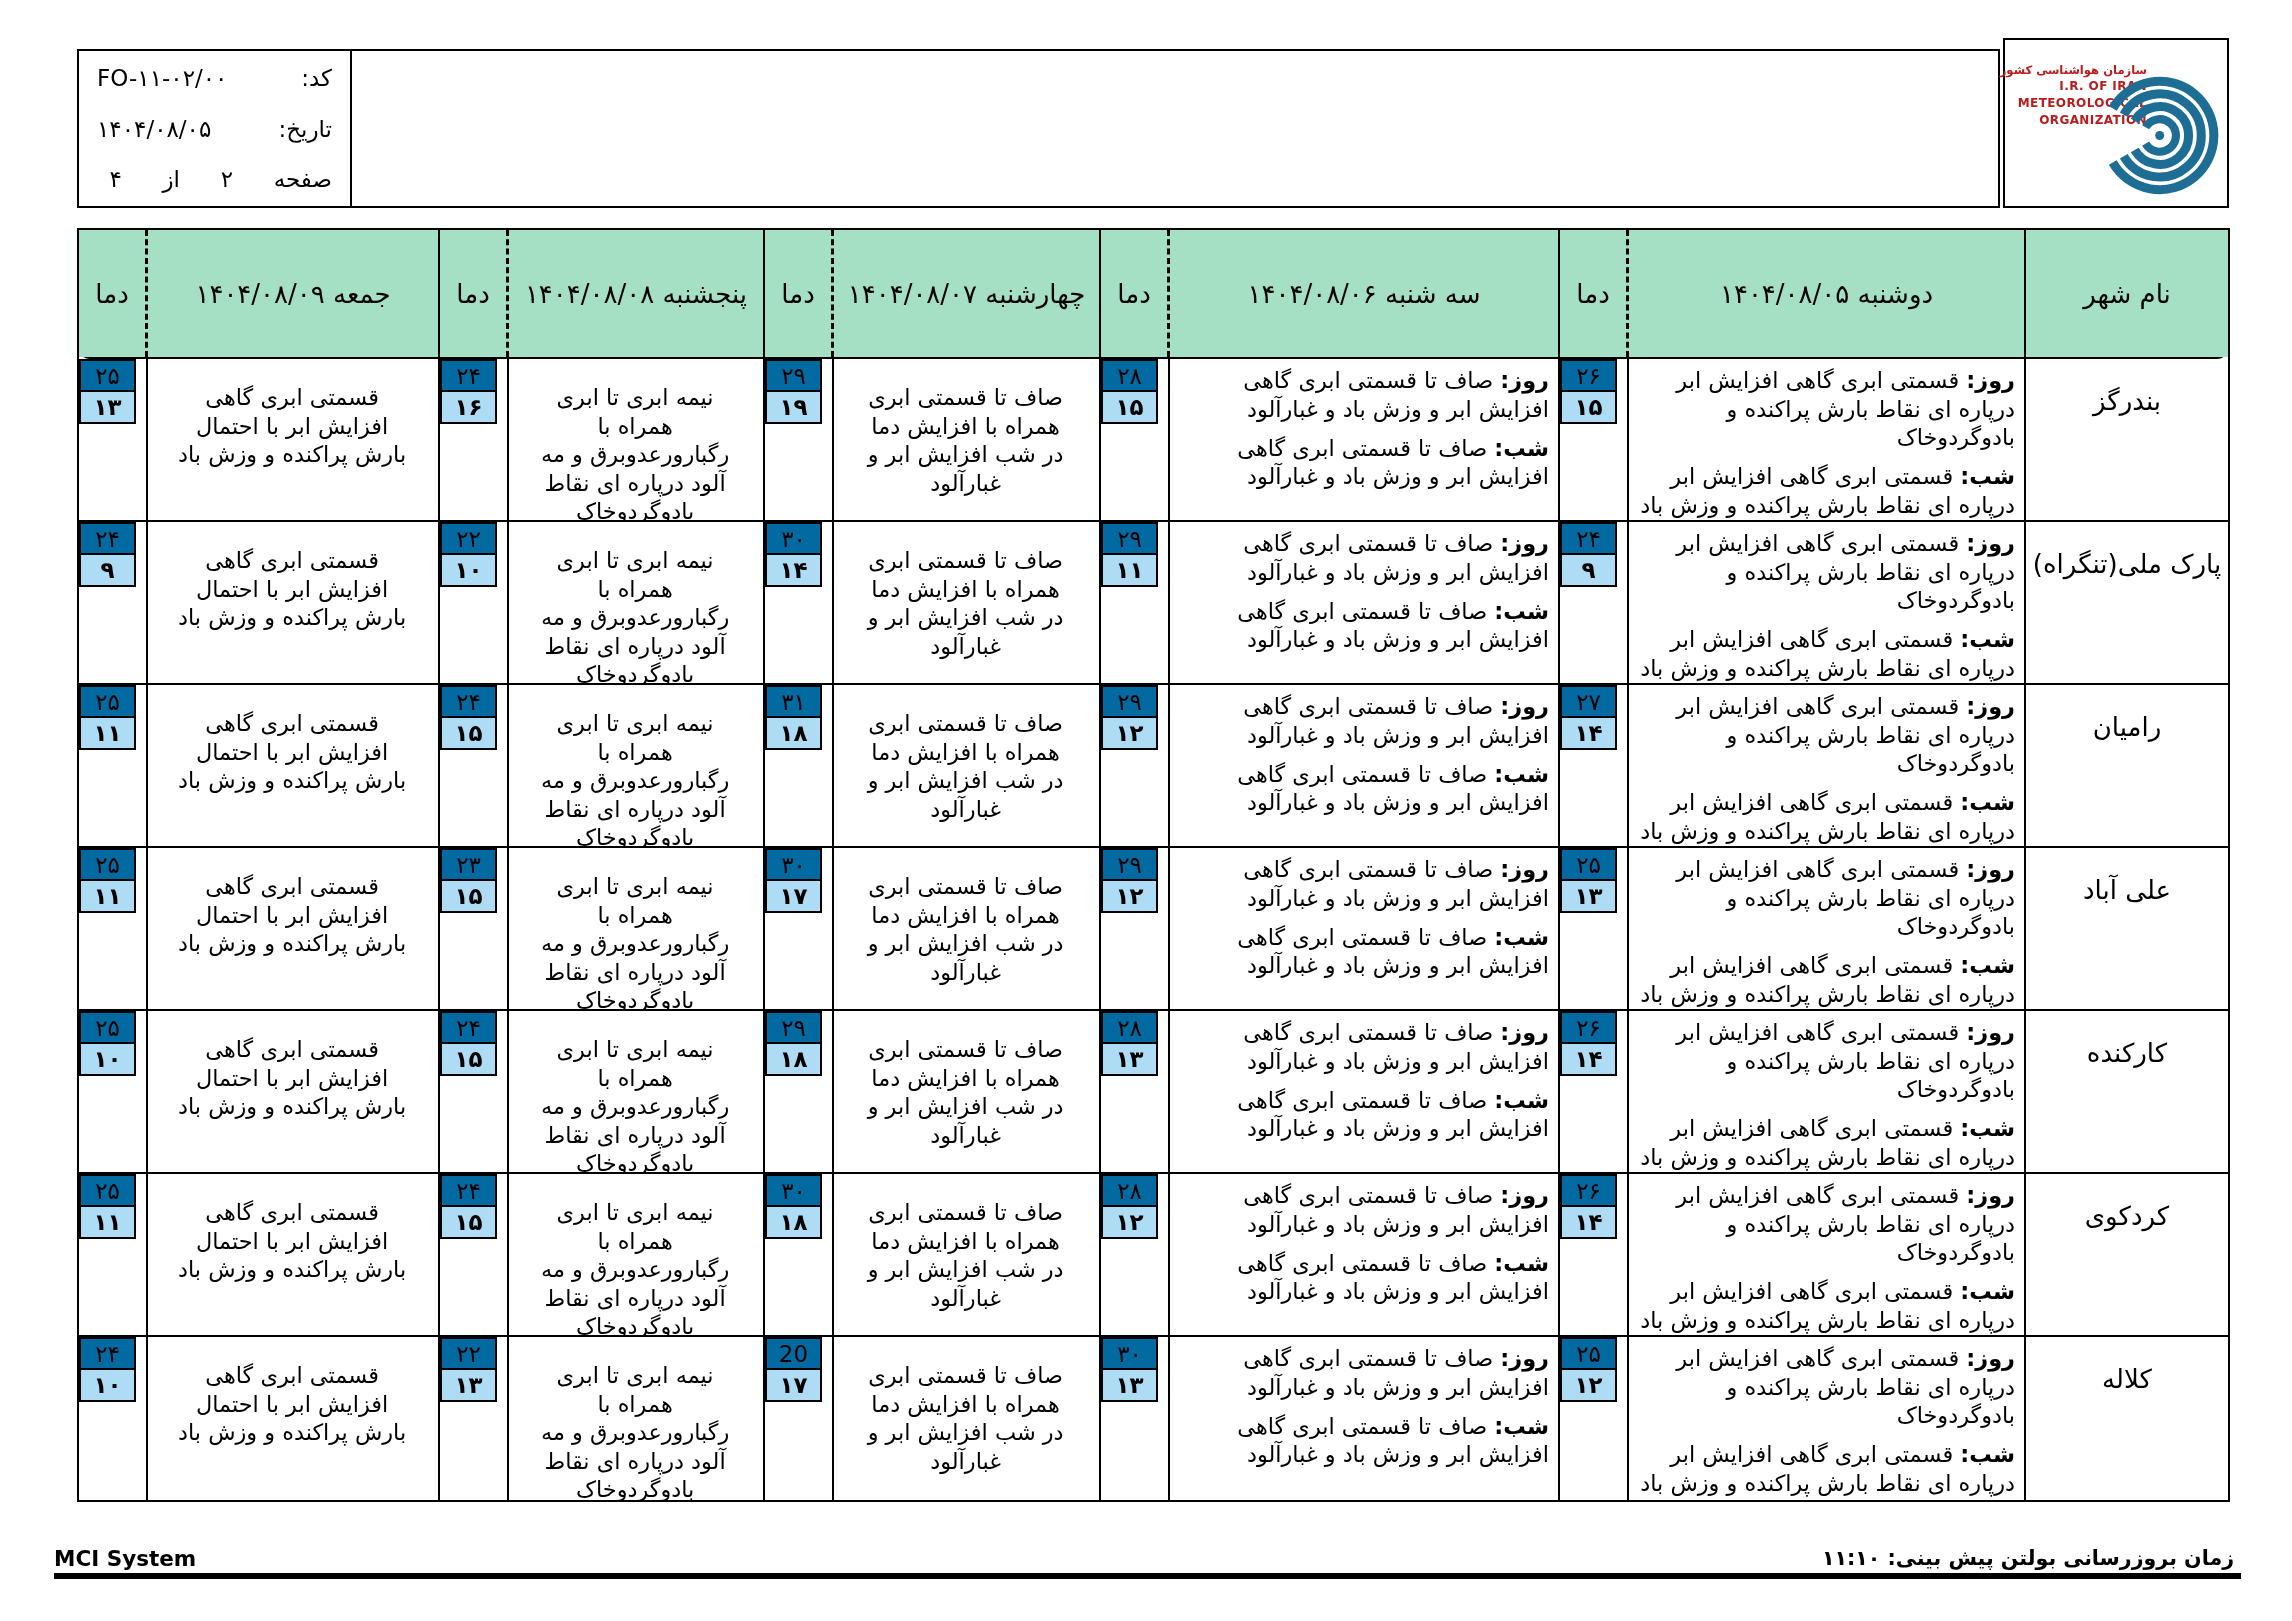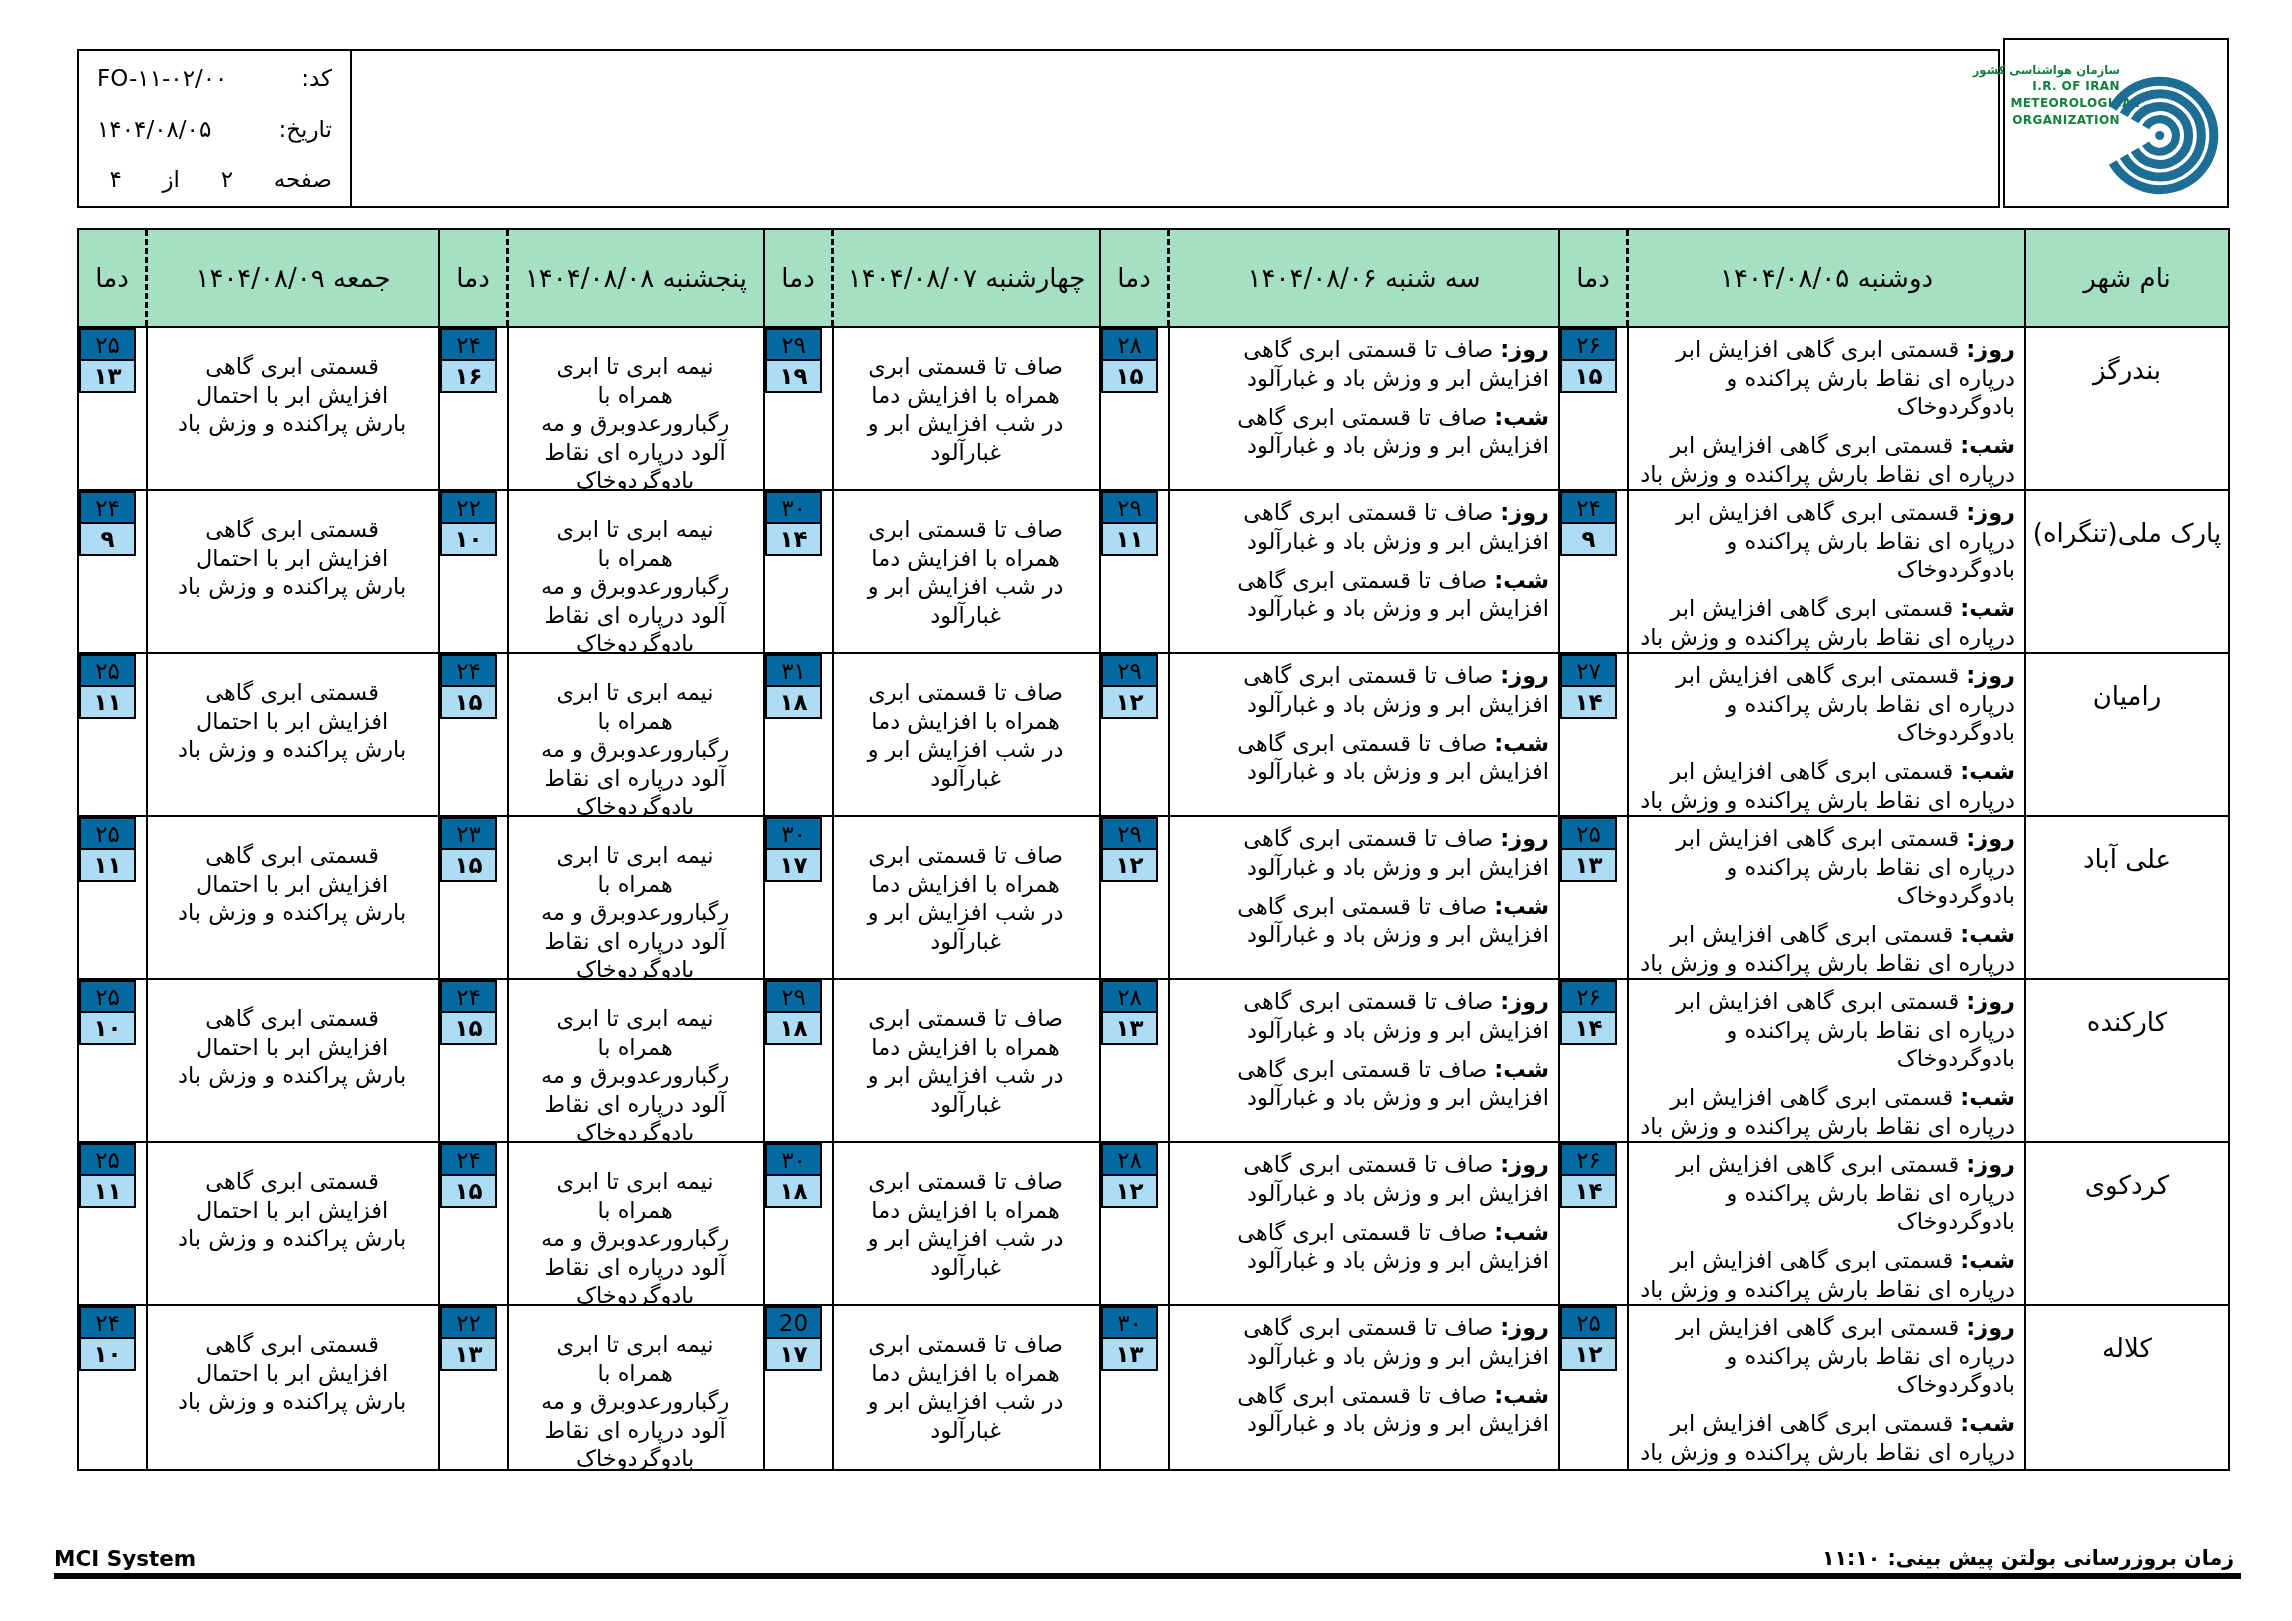--- a/index.html
+++ b/index.html
@@ -13,33 +13,33 @@
             direction:rtl;display:flex;flex-direction:column;justify-content:space-between;
             padding:14.3px 18px;}
   .meta-line{display:flex;justify-content:space-between;align-items:center;font-size:23px;}
   .meta-line .ml-value{direction:ltr;}
   .page-line{padding-left:12.5px;}
   .title-area{flex:1;display:flex;align-items:center;justify-content:center;font-size:41px;}
 
   
   .logo-box{position:absolute;left:2003px;top:38px;width:226px;height:170px;
             border:2.7px solid #000;box-sizing:border-box;background:#fff;}
-  .logo-text{position:absolute;top:21.5px;left:5.4px;right:107px;text-align:right;
-             color:#15803d;line-height:1.42;}
+  .logo-text{position:absolute;top:21.5px;left:5.4px;right:80px;text-align:right;
+             color:#b91c1c;line-height:1.42;}
   .logo-fa{font-size:11.6px;font-weight:bold;direction:rtl;white-space:nowrap;}
   .logo-en{font-size:12px;letter-spacing:0.4px;white-space:nowrap;font-weight:bold;}
   .logo-swirl{position:absolute;right:1.8px;top:16px;width:136px;height:149px;}
 
   
   .tbl{position:absolute;left:77px;top:228px;width:2153px;border:2.7px solid #000;
        box-sizing:border-box;background:#fff;}
   .trow{display:grid;grid-template-columns:69px 292px 69px 256px 69px 267px 69px 390px 69px 397px 1fr;
         border-bottom:2.7px solid #000;box-sizing:border-box;background:#fff;}
   .trow:last-child{border-bottom:none;}
-  .thead{height:98px;}
+  .thead{height:129px;border-radius:11px;}
   .tdata{height:163px;}
   .c{border-right:2.7px solid #000;box-sizing:border-box;overflow:hidden;}
   .c:last-child{border-right:none;}
   .thead .c{background:#a5e0c4;display:flex;align-items:center;justify-content:center;
             font-size:26px;direction:rtl;text-align:center;}
   .thead .ht{border-right:3.6px dashed #000;}
 
   .x{direction:rtl;font-size:22.4px;line-height:1.27;padding:7.2px 9px 0 7.2px;}
   .dn{text-align:right;}
   .dn p{margin:0 0 10.7px 0;}

